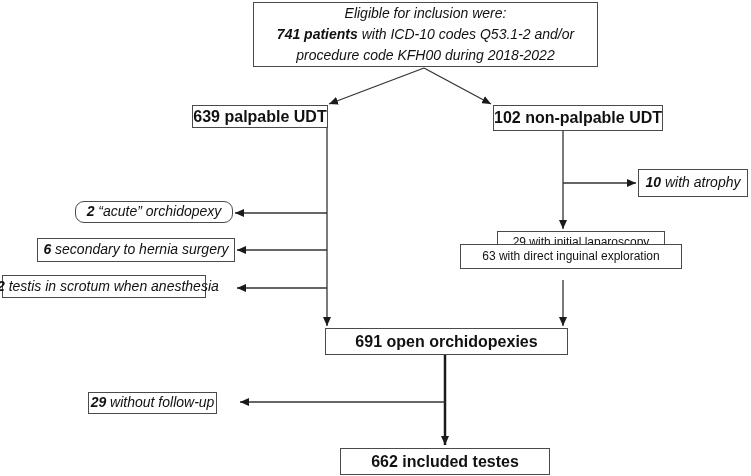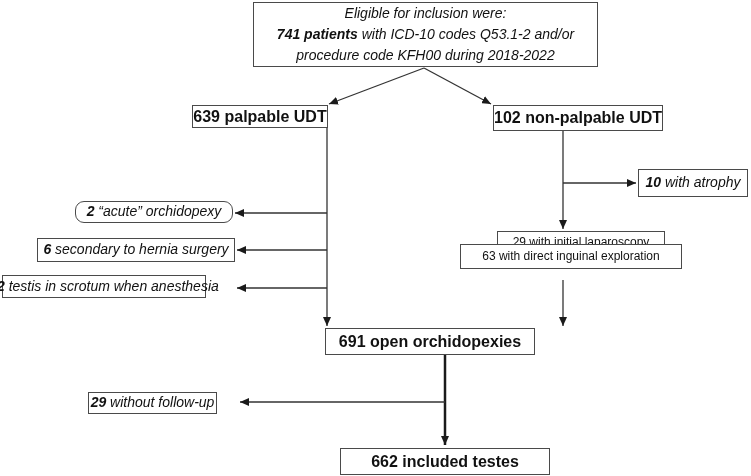--- a/index.html
+++ b/index.html
@@ -35,21 +35,21 @@
   .num { font-weight: bold; font-style: italic; }
   #box-eligible { left: 253px; top: 2px; width: 345px; height: 65px; white-space: normal; line-height: 1.5; }
   #box-palpable { left: 192px; top: 105px; width: 136px; height: 23px; }
   #box-nonpalpable { left: 493px; top: 105px; width: 170px; height: 26px; }
   #box-atrophy { left: 638px; top: 169px; width: 110px; height: 28px; }
   #box-acute { left: 75px; top: 201px; width: 158px; height: 22px; border-radius: 9px; }
   #box-hernia { left: 37px; top: 238px; width: 198px; height: 24px; }
   #box-scrotum { left: 2px; top: 275px; width: 204px; height: 23px; }
   #box-laparoscopy { left: 497px; top: 231px; width: 168px; height: 23px; }
   #box-inguinal { left: 460px; top: 244px; width: 222px; height: 25px; }
-  #box-orchidopexy { left: 325px; top: 328px; width: 210px; height: 27px; justify-content: center; }
+  #box-orchidopexy { left: 325px; top: 328px; width: 243px; height: 27px; justify-content: center; }
   #box-followup { left: 88px; top: 392px; width: 129px; height: 22px; }
   #box-included { left: 340px; top: 448px; width: 210px; height: 27px; }
 </style>
 </head>
 <body>
 
 <div class="canvas">
 
   <svg class="connectors" viewBox="0 0 751 476" xmlns="http://www.w3.org/2000/svg">
     <defs>

